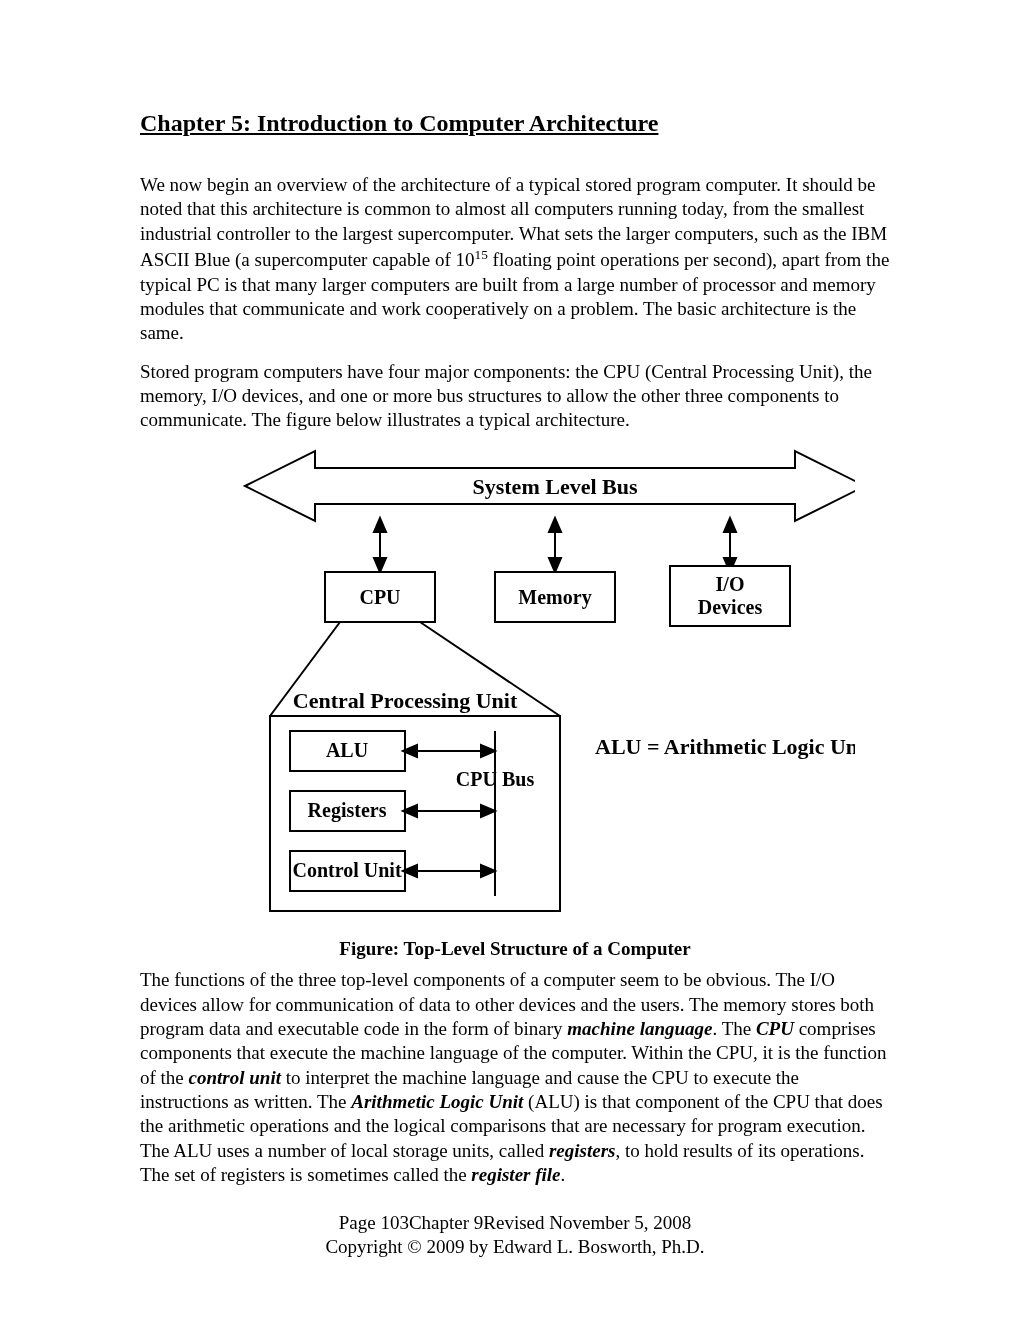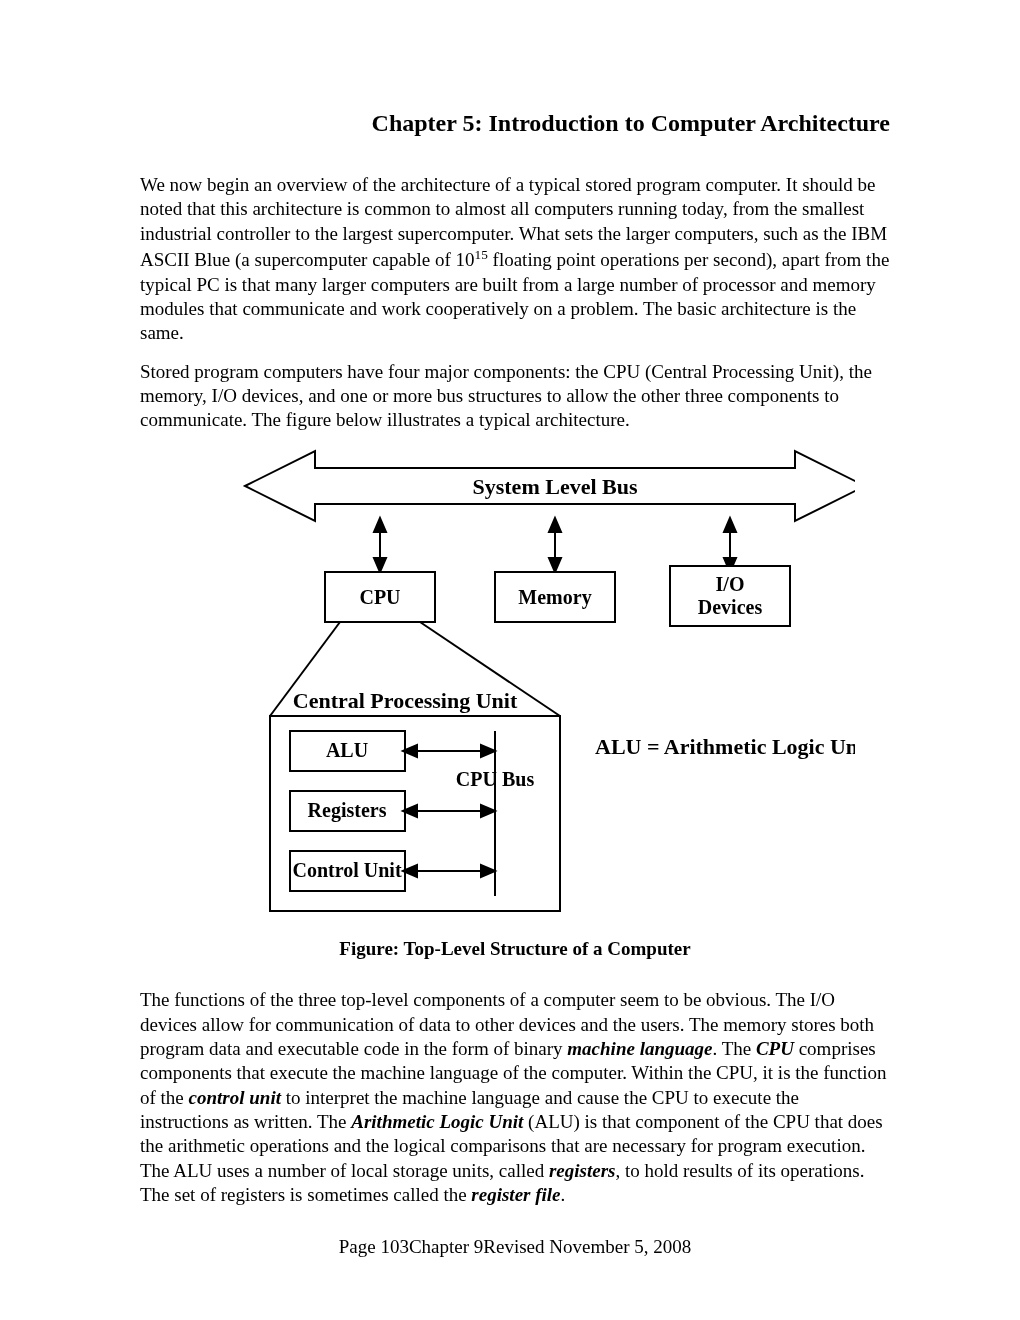--- a/index.html
+++ b/index.html
@@ -13,38 +13,39 @@
       height: 1320px;
       box-sizing: border-box;
       position: relative;
     }
     .page {
       padding: 110px 130px 40px 140px;
     }
     h1.chapter-title {
       font-size: 24px;
       font-weight: bold;
-      text-align: right;
+      text-align: left;
       margin: 0 0 36px 0;
+      text-decoration: underline;
     }
     p {
       margin: 0 0 14px 0;
       line-height: 1.28;
       text-align: left;
     }
     sup { font-size: 0.7em; vertical-align: super; text-align: right; }
     b { font-weight: bold; font-style: italic; }
     .figure-wrap {
       text-align: right;
       margin: 14px 0 10px 0;
     }
     .figure-caption {
       font-weight: bold;
       text-align: center;
-      margin: 22px 0 28px 0;
+      margin: 22px 0 8px 0;
       font-size: 19px;
     }
     .footer {
       position: absolute;
       bottom: 62px;
       left: 140px;
       right: 130px;
       font-size: 19px;
     }
     .footer-line1 {
@@ -154,13 +155,14 @@
     <span>The functions of the three top-level components of a computer seem to be obvious.  The I/O devices allow for communication of data to other devices and the users.  The memory stores both program data and executable code in the form of binary </span><b>machine language</b><span>.  The </span><b>CPU</b><span> comprises components that execute the machine language of the computer.  Within the CPU, it is the function of the </span><b>control unit</b><span> to interpret the machine language and cause the CPU to execute the instructions as written.  The </span><b>Arithmetic Logic Unit</b><span> (ALU) is that component of the CPU that does the arithmetic operations and the logical comparisons that are necessary for program execution.  The ALU uses a number of local storage units, called </span><b>registers</b><span>, to hold results of its operations.  The set of registers is sometimes called the </span><b>register file</b><span>.</span>
   </p>
 </div>
 
 <div class="footer">
   <div class="footer-line1">
     <span>Page 103</span>
     <span>Chapter 9</span>
     <span>Revised November 5, 2008</span>
   </div>
+  <div class="footer-line2">Copyright © 2009 by Edward L. Bosworth, Ph.D.</div>
 </div>
 
 </body></html>

